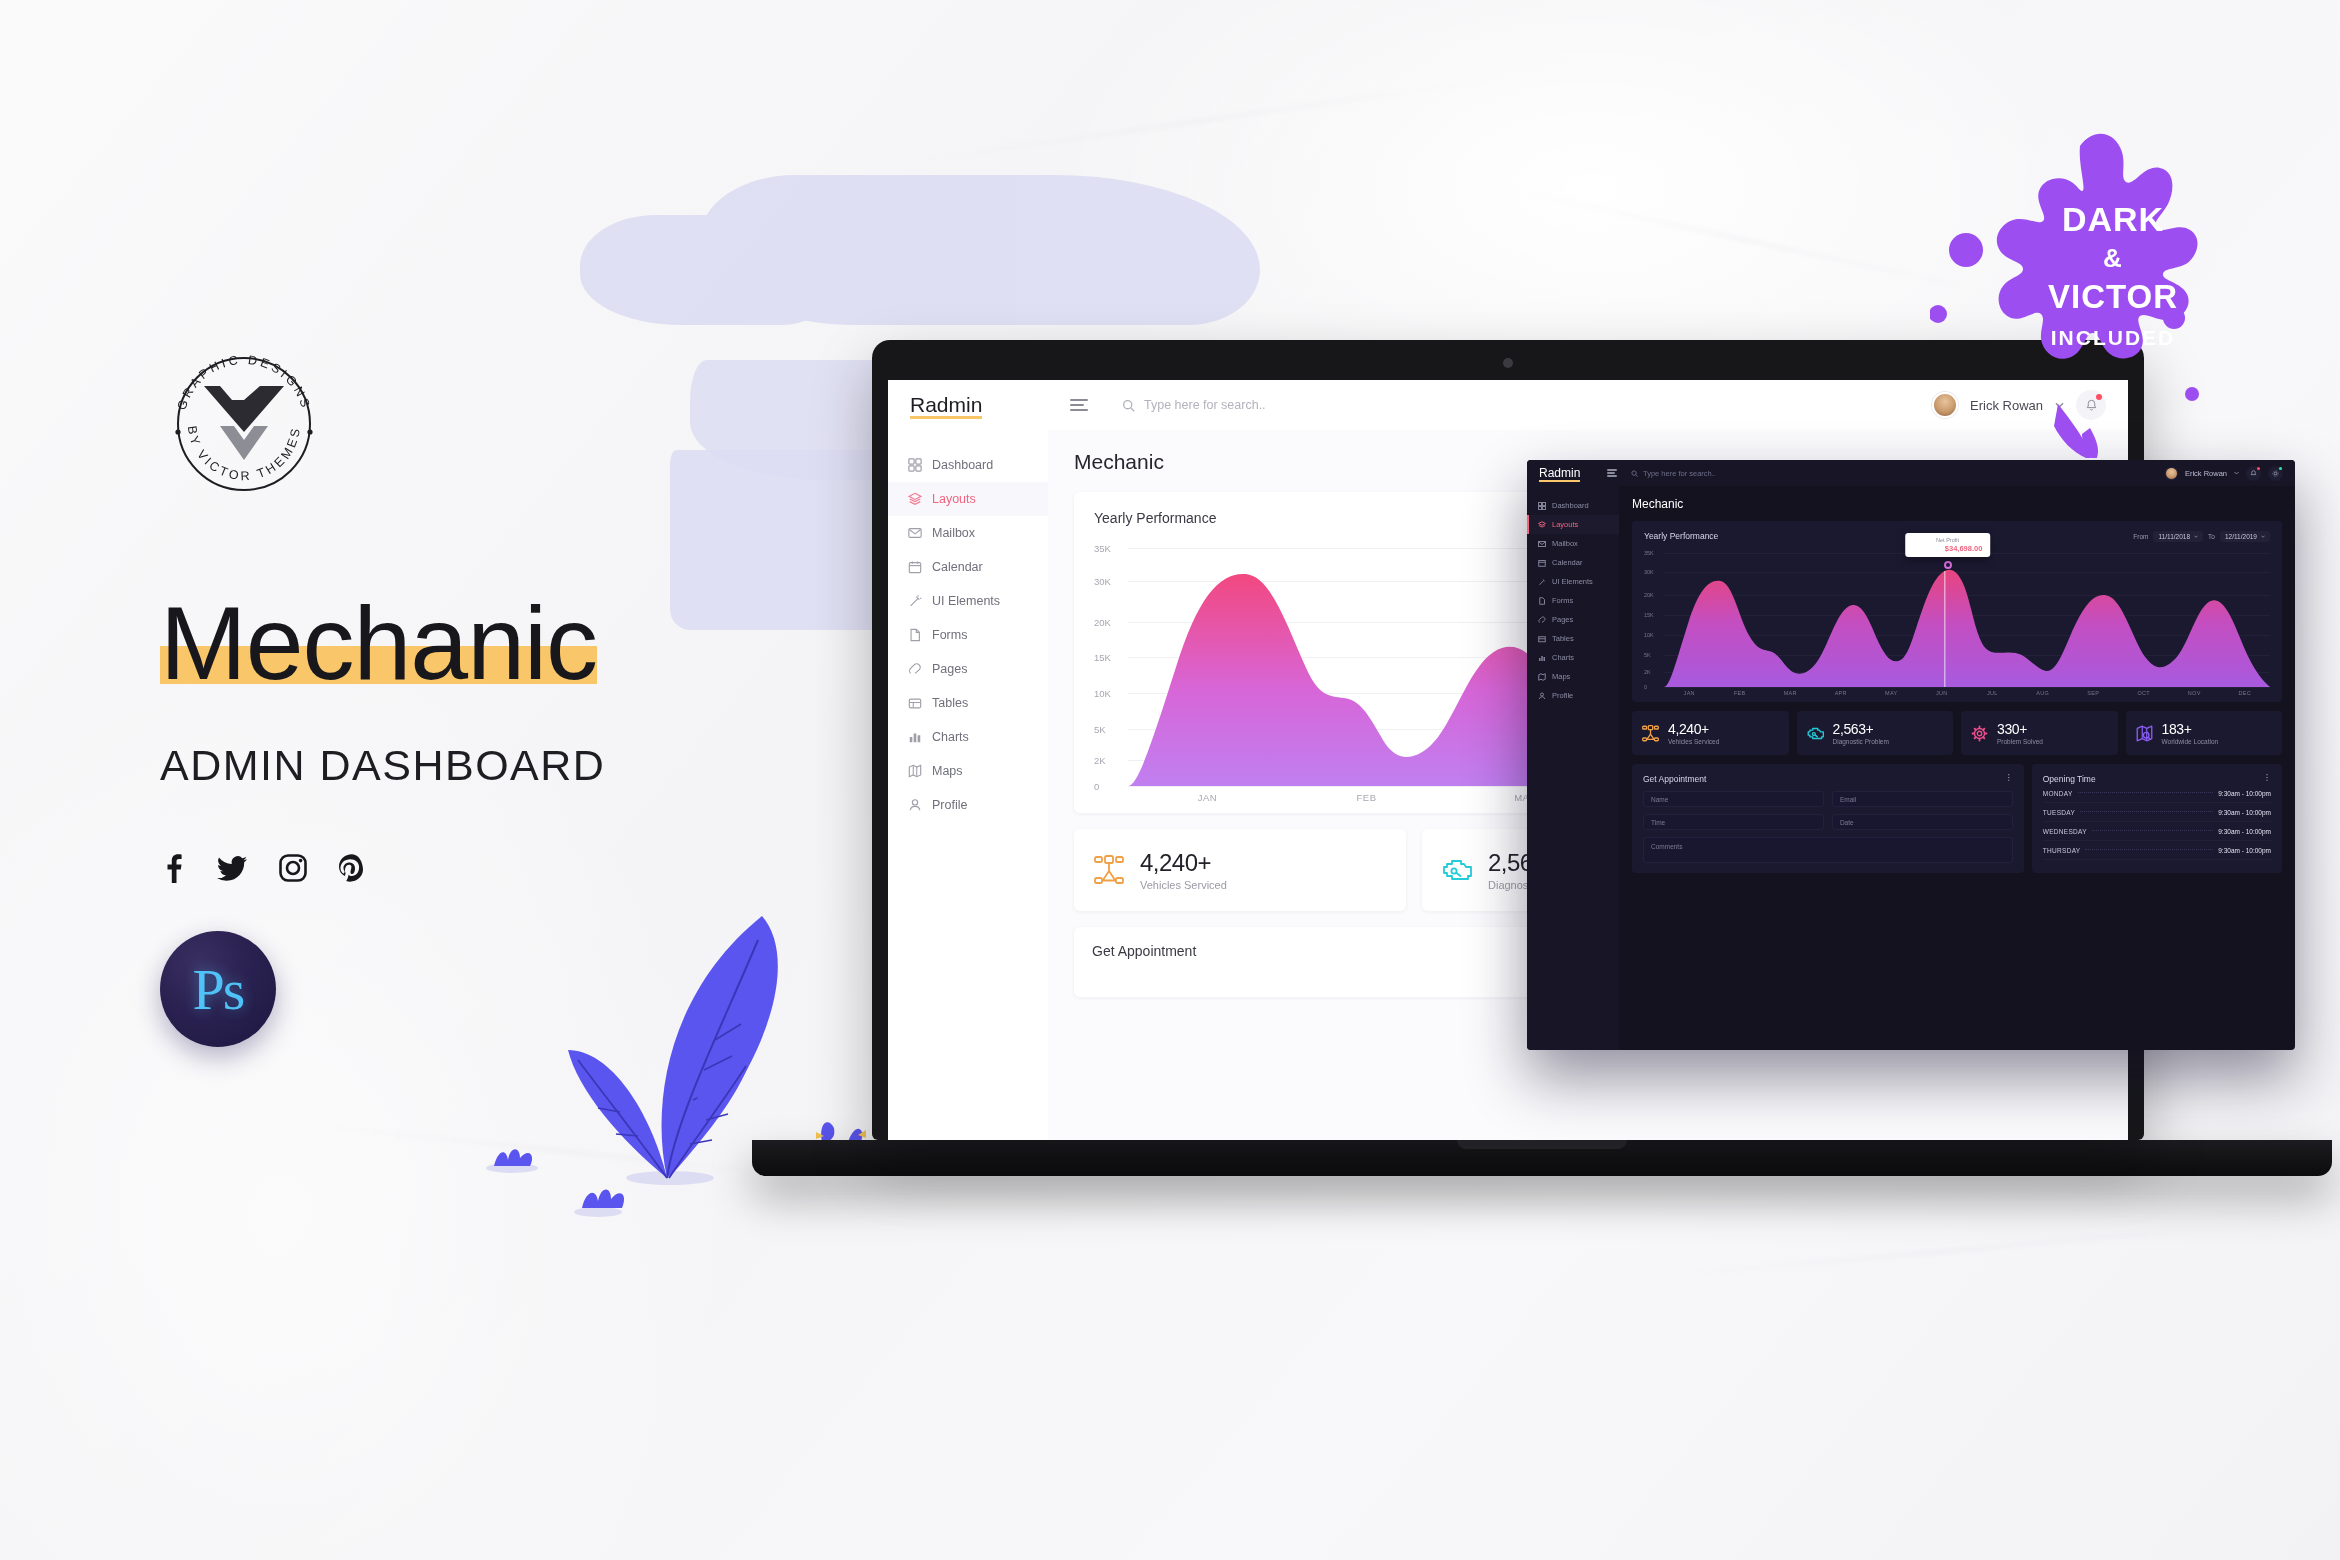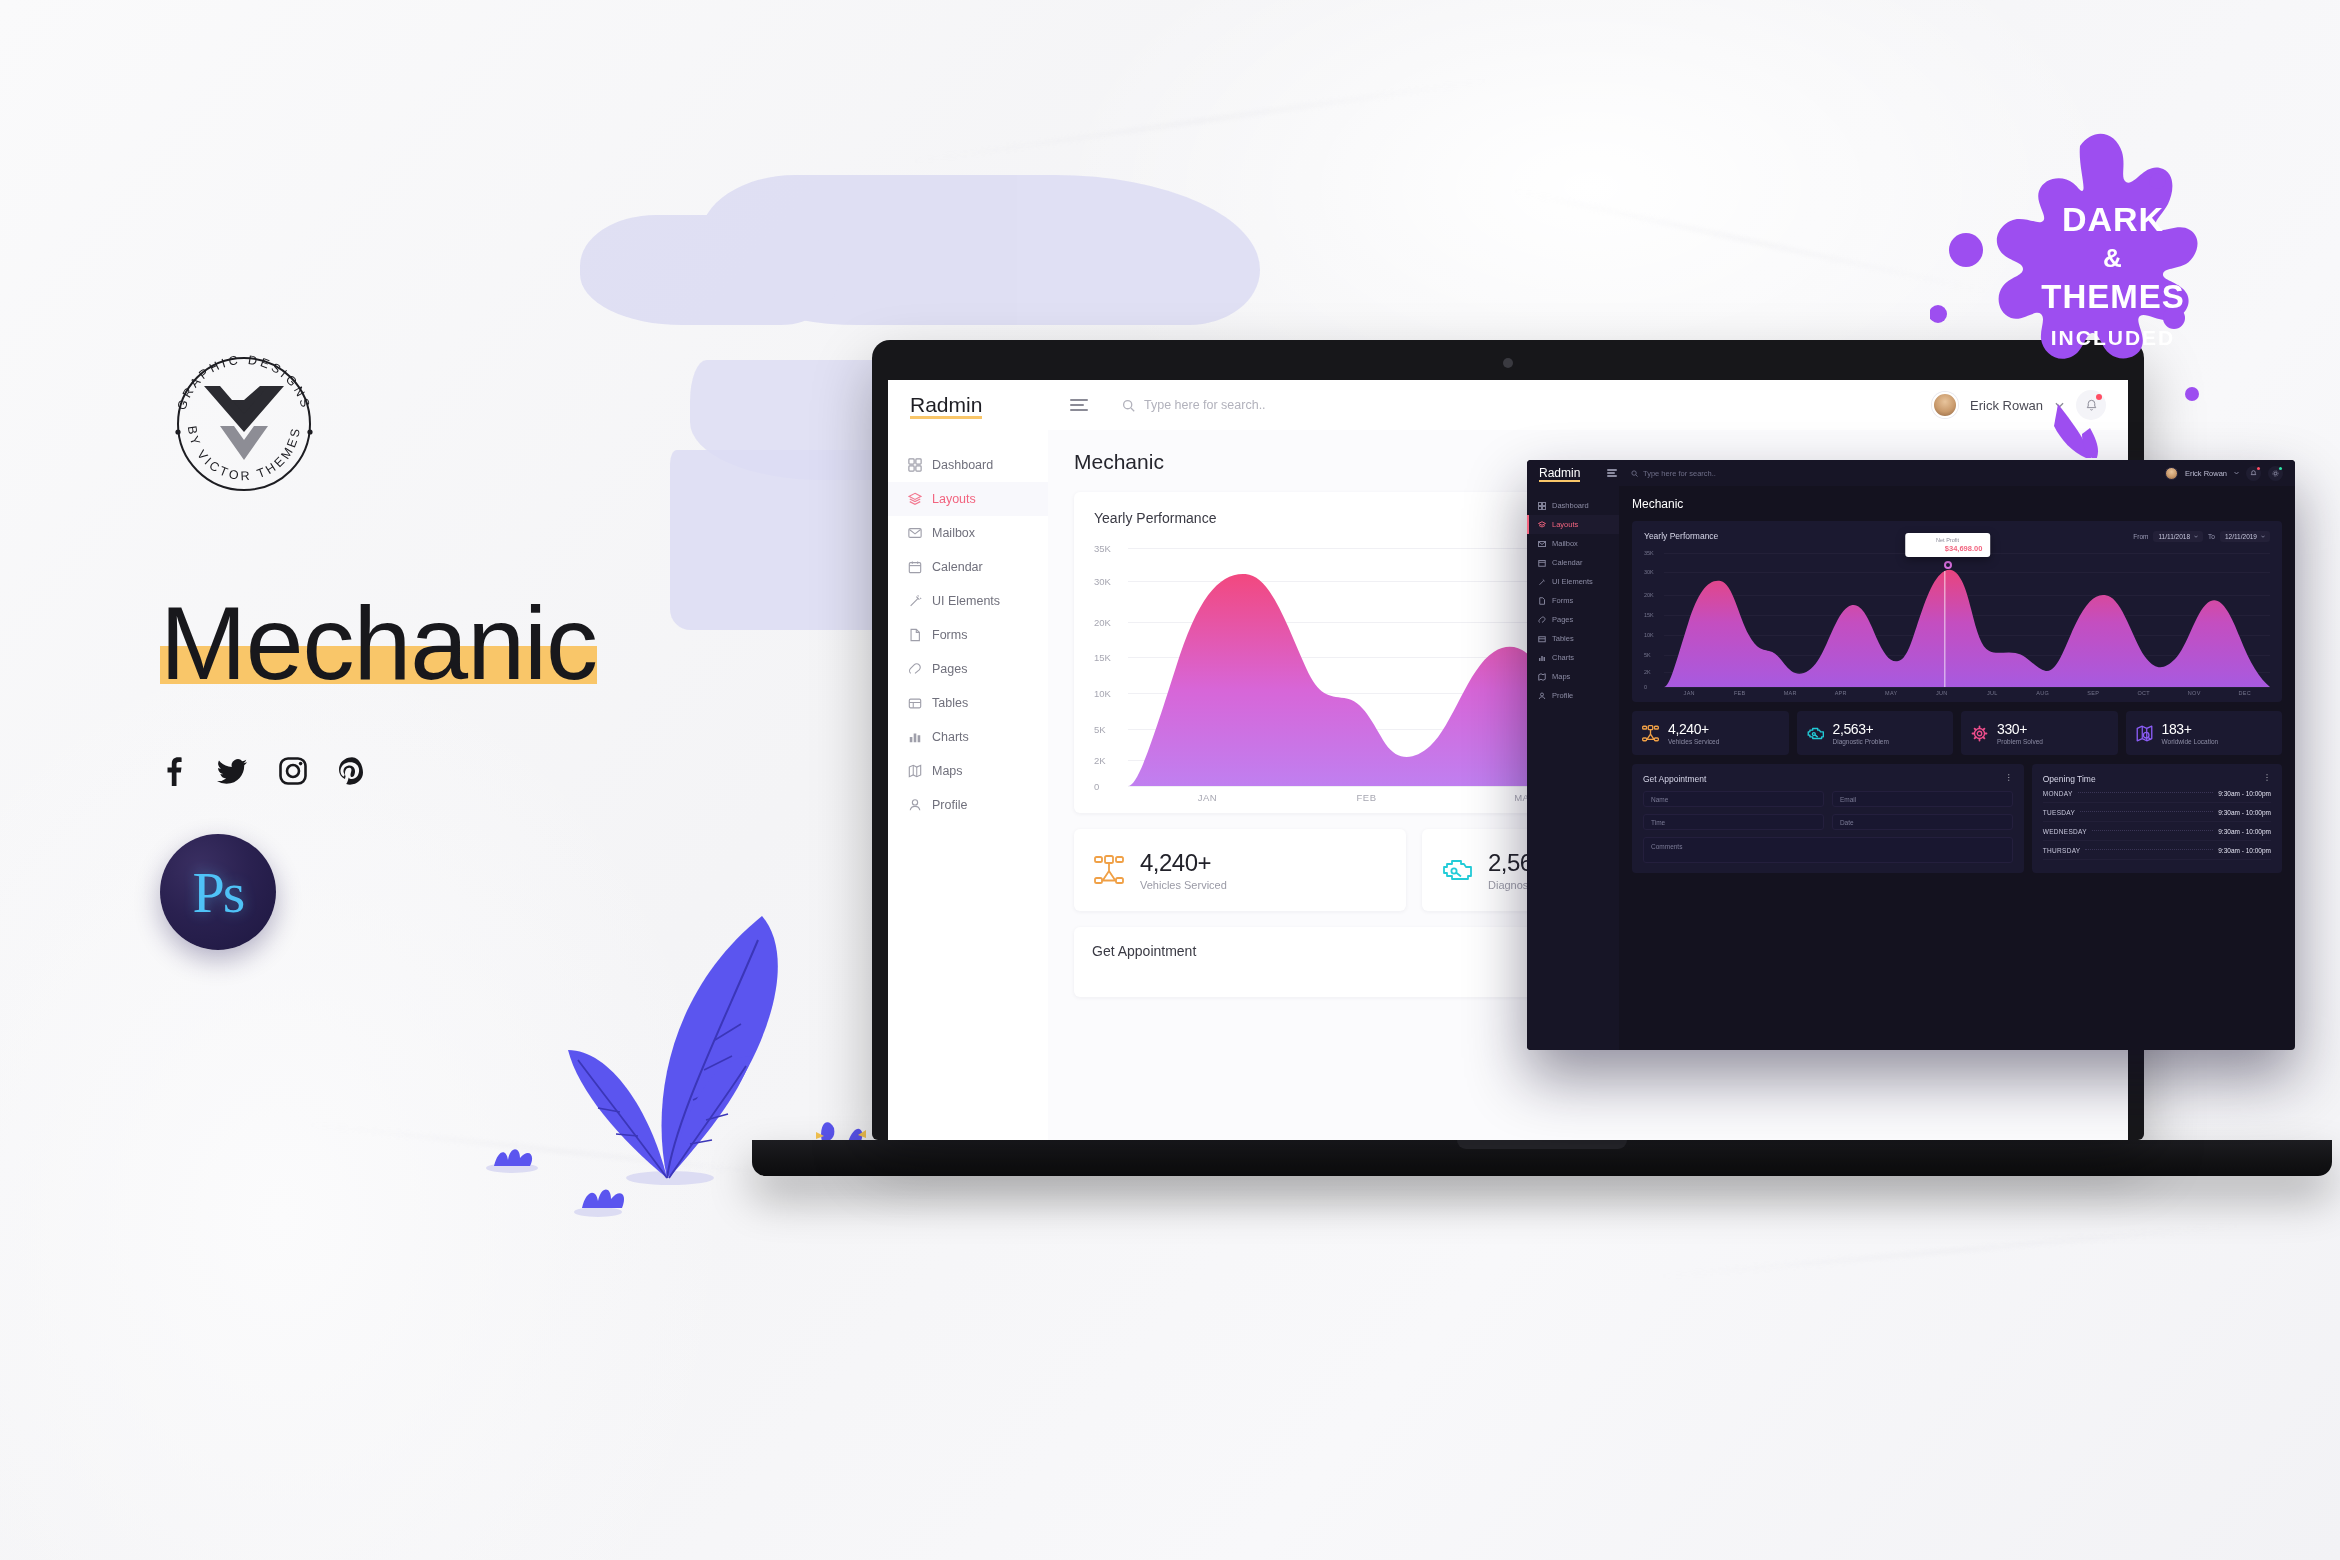--- a/index.html
+++ b/index.html
@@ -213,20 +213,21 @@
         <path d="M60 86 h14 l10 14 l10 -14 h14 l-24 34 z" fill="#8d8d95"></path>
       </svg>
     </div>
 
     <div class="headline">
       <div class="headline-hl"></div>
       <div class="headline-text">Mechanic</div>
     </div>
 
     <div class="subhead">
+      <div>ADMIN DASHBOARD</div>
     </div>
 
     <div class="socials">
       <a href="#">
         <svg width="26" height="30" viewBox="0 0 26 30">
             <path d="M16.5 30V16.6h4.3l.7-5h-5V8.4c0-1.4.4-2.4 2.5-2.4h2.6V1.5C21.2 1.4 19.7 1.3 18 1.3c-3.7 0-6.2 2.2-6.2 6.3v3.9H7.5v5h4.3V30z" fill="#18181c"></path>
           </svg>
       </a>
       <a href="#">
         <svg width="32" height="30" viewBox="0 0 32 30">
@@ -800,18 +801,18 @@
       <circle cx="8" cy="186" r="9" fill="#9d4ef0"></circle>
       <circle cx="244" cy="190" r="11" fill="#9d4ef0"></circle>
       <circle cx="262" cy="266" r="7" fill="#9d4ef0"></circle>
       <path d="M222 48 c10 -8 18 2 12 10 c-6 7 -20 0 -12 -10z" fill="#9d4ef0"></path>
       <path d="M128 276 c14 18 28 36 34 56 c-16 -4 -30 -18 -38 -34 z" fill="#9d4ef0"></path>
       <path d="M160 300 c8 14 10 24 6 32 c-8 -2 -14 -14 -14 -26z" fill="#9d4ef0"></path>
     </svg>
     <div class="label">
       <div class="l1">DARK</div>
       <div class="l2">&amp;</div>
-      <div class="l3">THEMES</div>
+      <div class="l3">VICTOR</div>
       <div class="l4">INCLUDED</div>
     </div>
   </div>
 
 </div>
 
 </body></html>

